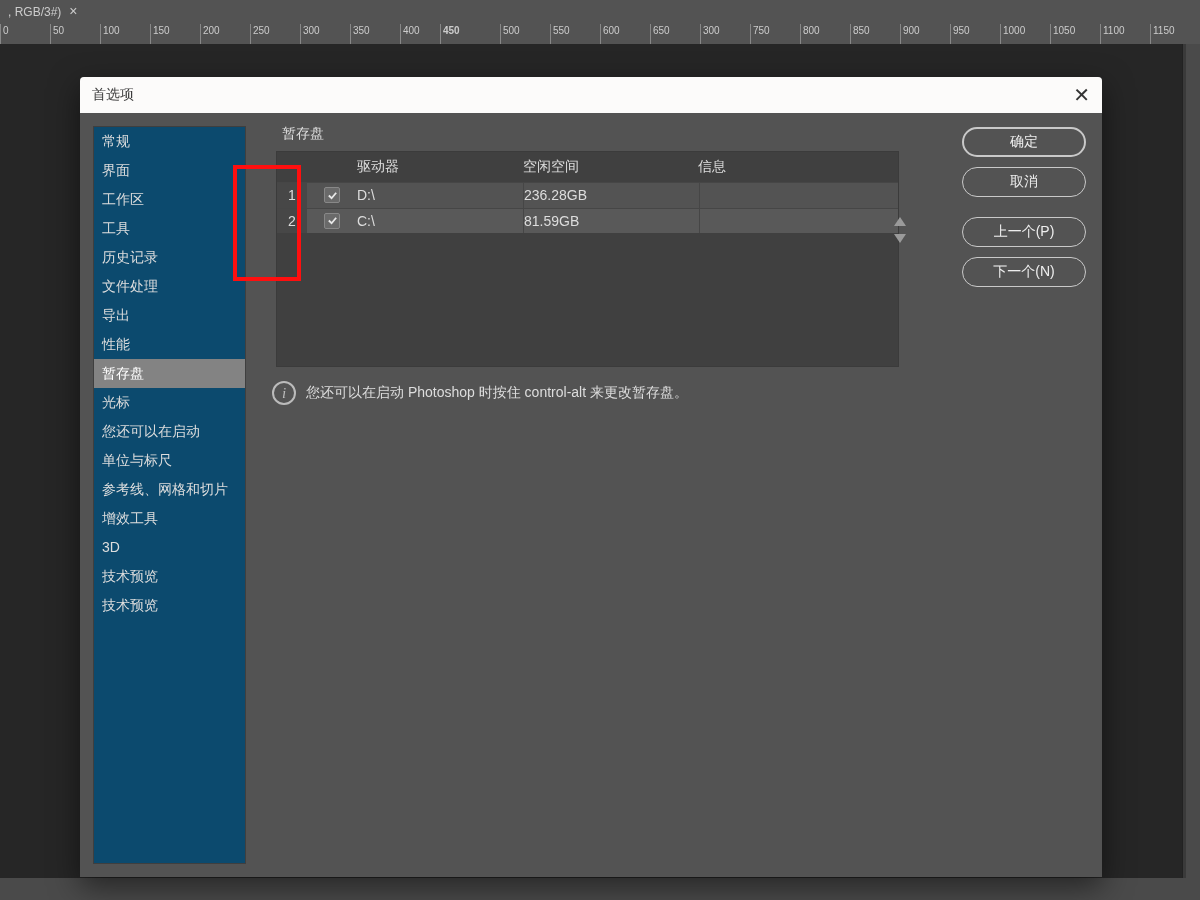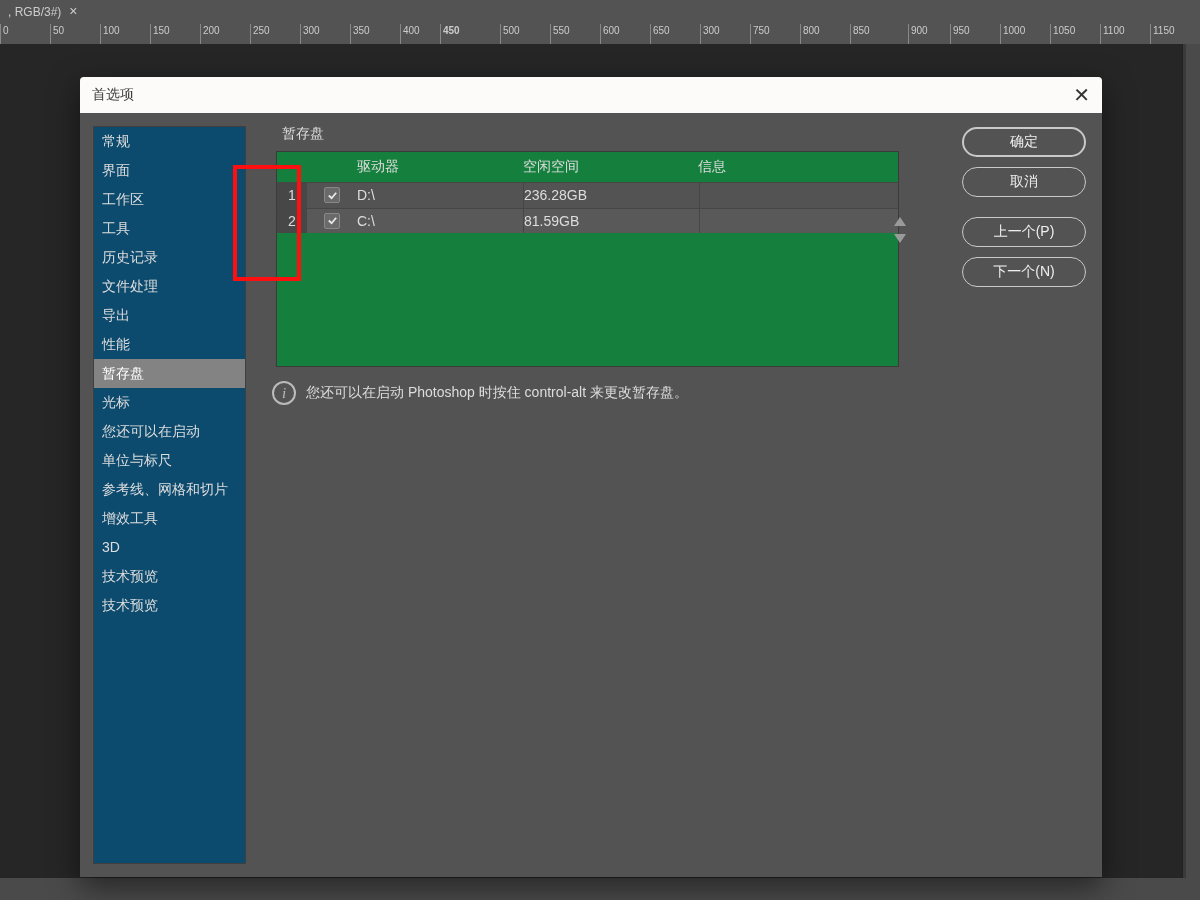--- a/index.html
+++ b/index.html
@@ -138,21 +138,21 @@
   font-size: 14px;
   color: #ddd;
   margin-bottom: 8px;
   padding-left: 18px;
 }
 .table-box {
   border: 1px solid #3b3b3b;
   width: 623px;
   height: 216px;
   margin-left: 12px;
-  background: #15803d;
+  background: #404040;
   position: relative;
 }
 .table-head, .table-row {
   display: flex;
   align-items: center;
   font-size: 14px;
 }
 .table-head {
   padding: 6px 0;
   color: #ddd;
@@ -296,21 +296,21 @@
     <div class="ruler-tick" style="left: 400px;">400</div>
     <div class="ruler-tick" style="left: 440px; font-weight: bold;">450</div>
     <div class="ruler-tick" style="left: 500px;">500</div>
     <div class="ruler-tick" style="left: 550px;">550</div>
     <div class="ruler-tick" style="left: 600px;">600</div>
     <div class="ruler-tick" style="left: 650px;">650</div>
     <div class="ruler-tick" style="left: 700px;">300</div>
     <div class="ruler-tick" style="left: 750px;">750</div>
     <div class="ruler-tick" style="left: 800px;">800</div>
     <div class="ruler-tick" style="left: 850px;">850</div>
-    <div class="ruler-tick" style="left: 900px; margin-left: 8px;">900</div>
+    <div class="ruler-tick" style="left: 900px;">900</div>
     <div class="ruler-tick" style="left: 950px;">950</div>
     <div class="ruler-tick" style="left: 1000px;">1000</div>
     <div class="ruler-tick" style="left: 1050px;">1050</div>
     <div class="ruler-tick" style="left: 1100px;">1100</div>
     <div class="ruler-tick" style="left: 1150px; text-align: center;">1150</div>
   </div>
 <div class="canvas-bg"></div>
 <div class="right-panel"></div>
 <div class="scrollbar-v"></div>
 <div class="scrollbar-h"></div>

